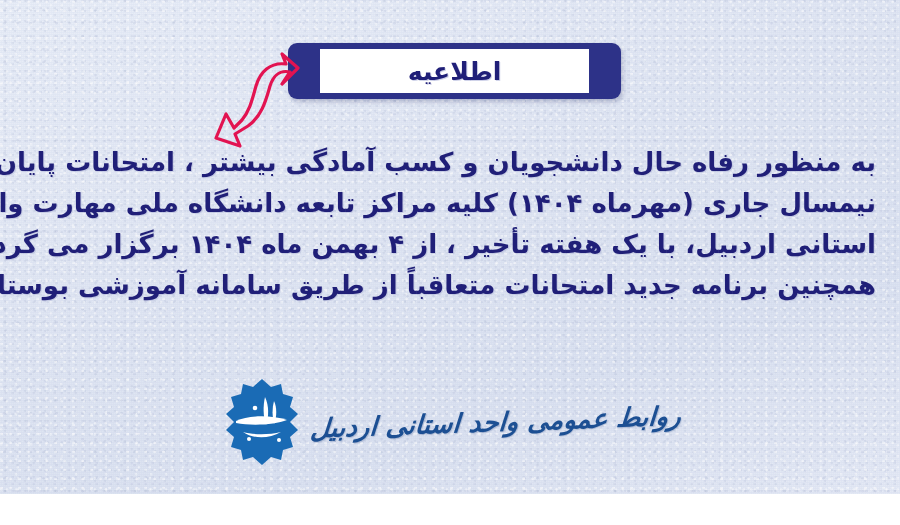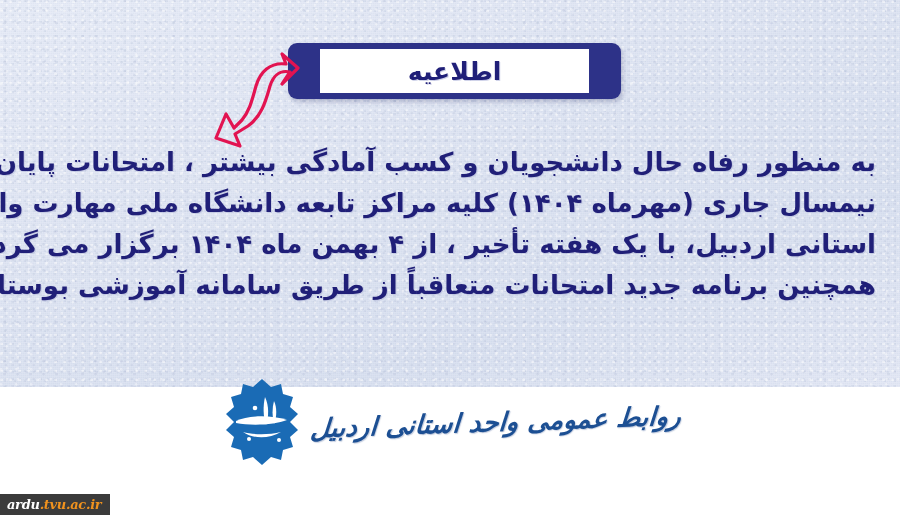--- a/index.html
+++ b/index.html
@@ -11,21 +11,21 @@
     width: 900px;
     height: 525px;
     overflow: hidden;
     font-family: "DejaVu Sans", "Liberation Sans", sans-serif;
   }
 
   
   .poster {
     position: relative;
     width: 900px;
-    height: 387px;
+    height: 494px;
     box-sizing: border-box;
     background-color: #dee4f1;
     background-image:
       radial-gradient(circle at 18% 22%, rgba(255,255,255,0.55) 0 1px, rgba(255,255,255,0) 1.6px),
       radial-gradient(circle at 62% 48%, rgba(255,255,255,0.42) 0 1px, rgba(255,255,255,0) 1.6px),
       radial-gradient(circle at 35% 78%, rgba(160,172,200,0.22) 0 1px, rgba(160,172,200,0) 1.6px),
       radial-gradient(circle at 82% 15%, rgba(160,172,200,0.18) 0 1px, rgba(160,172,200,0) 1.6px),
       radial-gradient(circle at 8%  62%, rgba(255,255,255,0.40) 0 1px, rgba(255,255,255,0) 1.6px),
       radial-gradient(circle at 50% 8%,  rgba(150,164,196,0.16) 0 1px, rgba(150,164,196,0) 1.6px),
       linear-gradient(160deg, #e7ecf7 0%, #dfe5f3 38%, #d9e0f0 72%, #e3e8f5 100%);
@@ -226,18 +226,14 @@
         <path d="M55 24 C 58 30, 58 40, 55 47 C 53 40, 53 31, 55 24 Z" fill="#ffffff"></path>
         <path d="M46 20 C 50 28, 50 40, 47 48 C 44 40, 44 28, 46 20 Z" fill="#ffffff"></path>
         <path d="M24 55 C 34 58, 50 58, 62 55 C 50 62, 34 62, 24 55 Z" fill="#ffffff"></path>
         <circle cx="36" cy="31" r="2.3" fill="#ffffff"></circle>
         <circle cx="30" cy="62" r="2.0" fill="#ffffff"></circle>
         <circle cx="60" cy="63" r="2.0" fill="#ffffff"></circle>
       </svg>
     </div>
   </div>
 
-  <div class="watermark">
-    <span class="wm-a">ardu</span>
-      <span class="wm-b">.tvu.ac.ir</span>
-  </div>
 
 </div>
 
 </body></html>

